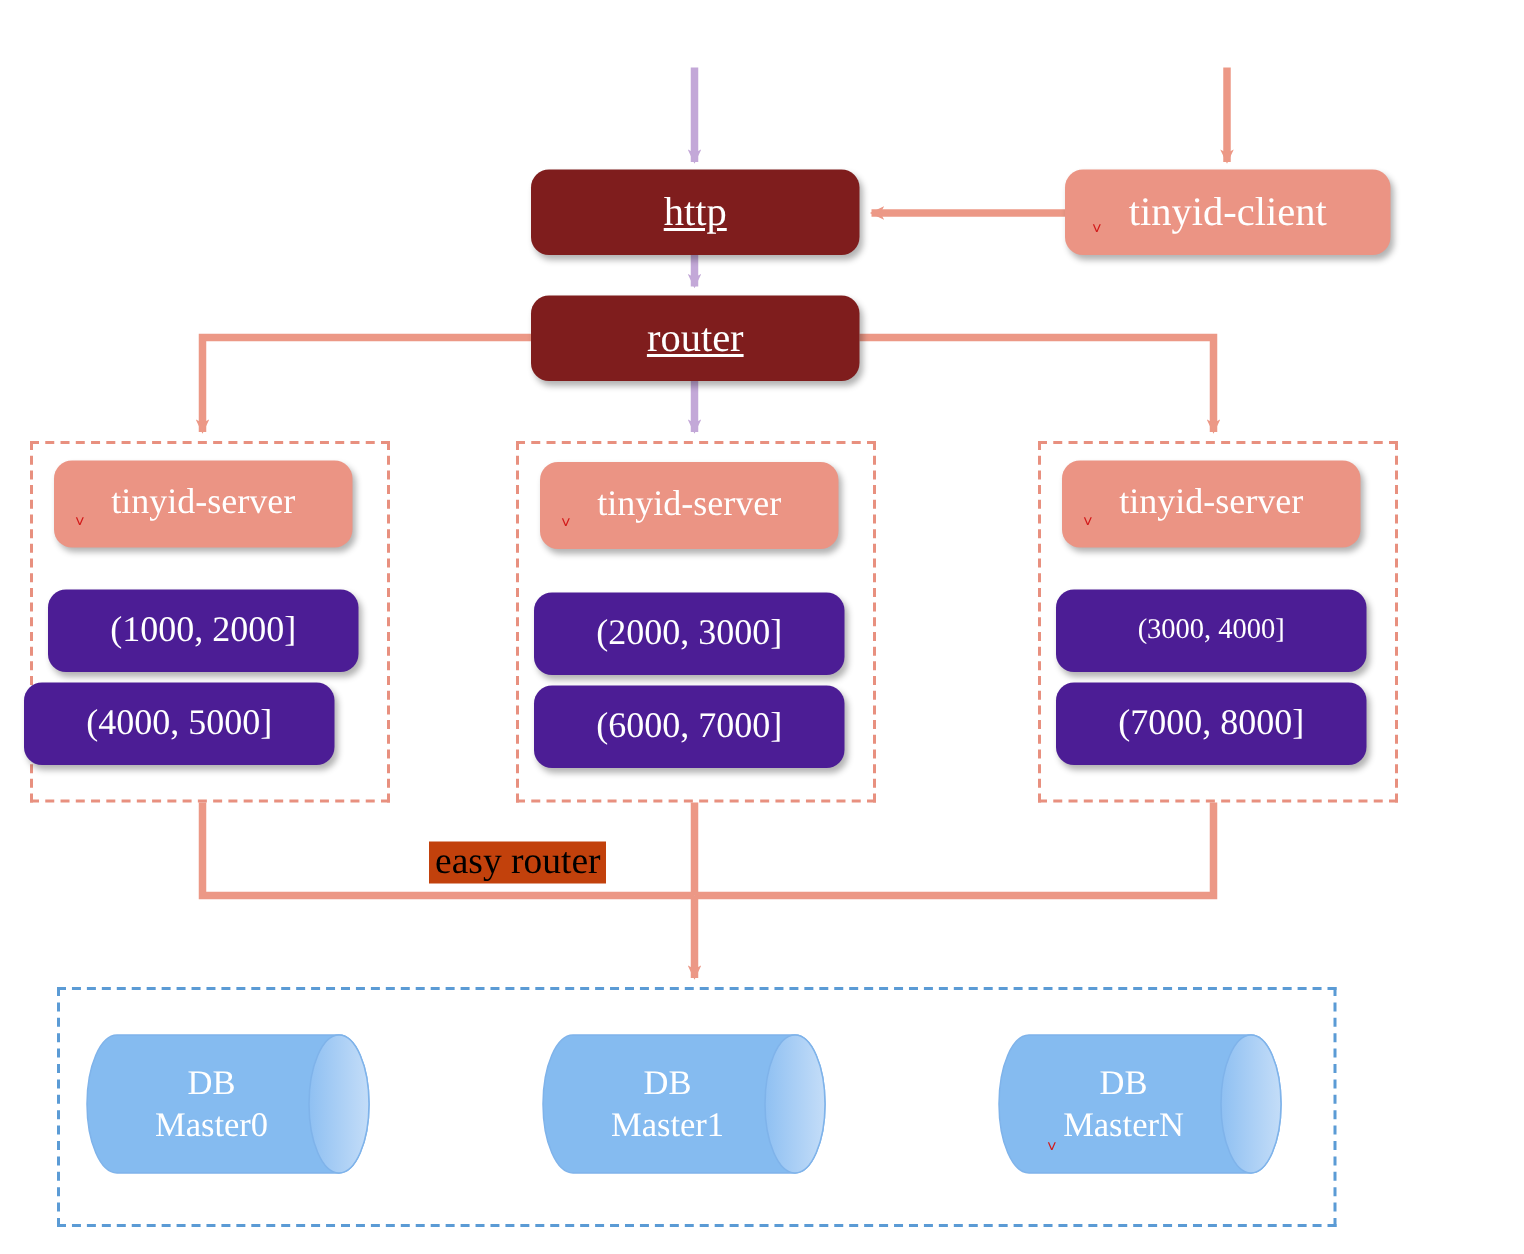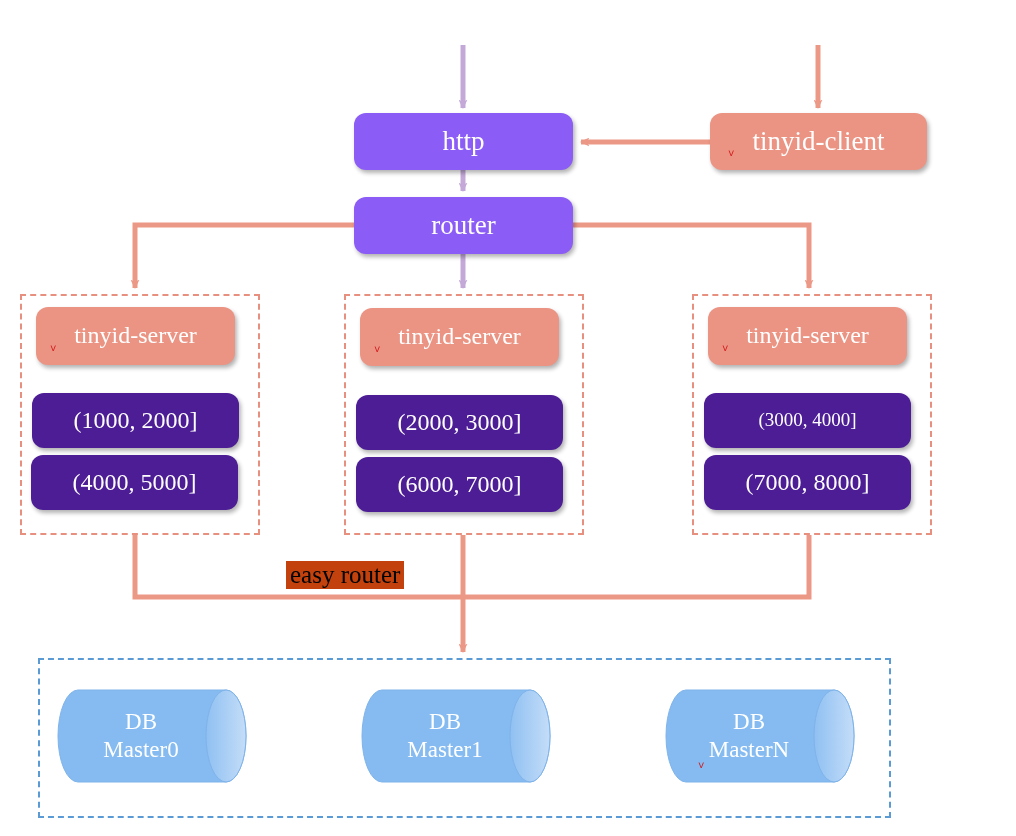--- a/index.html
+++ b/index.html
@@ -31,21 +31,21 @@
     display: flex;
     align-items: center;
     justify-content: center;
     color: #ffffff;
     text-align: center;
     border-radius: 12px;
     box-shadow: 2px 3px 4px rgba(0,0,0,0.30);
     z-index: 3;
     line-height: 1.08;
   }
-  .node-purple { background: #8b5cf6; }
+  .node-purple { background: #7f1d1d; text-decoration: underline; }
   .node-salmon { background: #eb9484; }
   .node-blue   { background: #4c1d95; }
 
   .group-box {
     position: absolute;
     box-sizing: border-box;
     border: 2px dashed #e8907f;
     background: transparent;
     z-index: 1;
   }
@@ -145,21 +145,21 @@
   </div>
 
   <div class="group-box" style="left:20px; top:294px; width:240px; height:241px;"></div>
   <div class="node node-salmon" style="left:36px; top:307px; width:199px; height:58px; font-size:24px;">
     <span>tinyid-server</span>
     <span class="spell" style="left:14px; top:36px;">˅</span>
   </div>
   <div class="node node-blue" style="left:32px; top:393px; width:207px; height:55px; font-size:24px;">
     <span>(1000, 2000]</span>
   </div>
-  <div class="node node-blue" style="left:31px; top:455px; width:207px; height:55px; font-size:24px;">
+  <div class="node node-blue" style="left:16px; top:455px; width:207px; height:55px; font-size:24px;">
     <span>(4000, 5000]</span>
   </div>
 
   <div class="group-box" style="left:344px; top:294px; width:240px; height:241px;"></div>
   <div class="node node-salmon" style="left:360px; top:308px; width:199px; height:58px; font-size:24px;">
     <span>tinyid-server</span>
     <span class="spell" style="left:14px; top:36px;">˅</span>
   </div>
   <div class="node node-blue" style="left:356px; top:395px; width:207px; height:55px; font-size:24px;">
     <span>(2000, 3000]</span>

